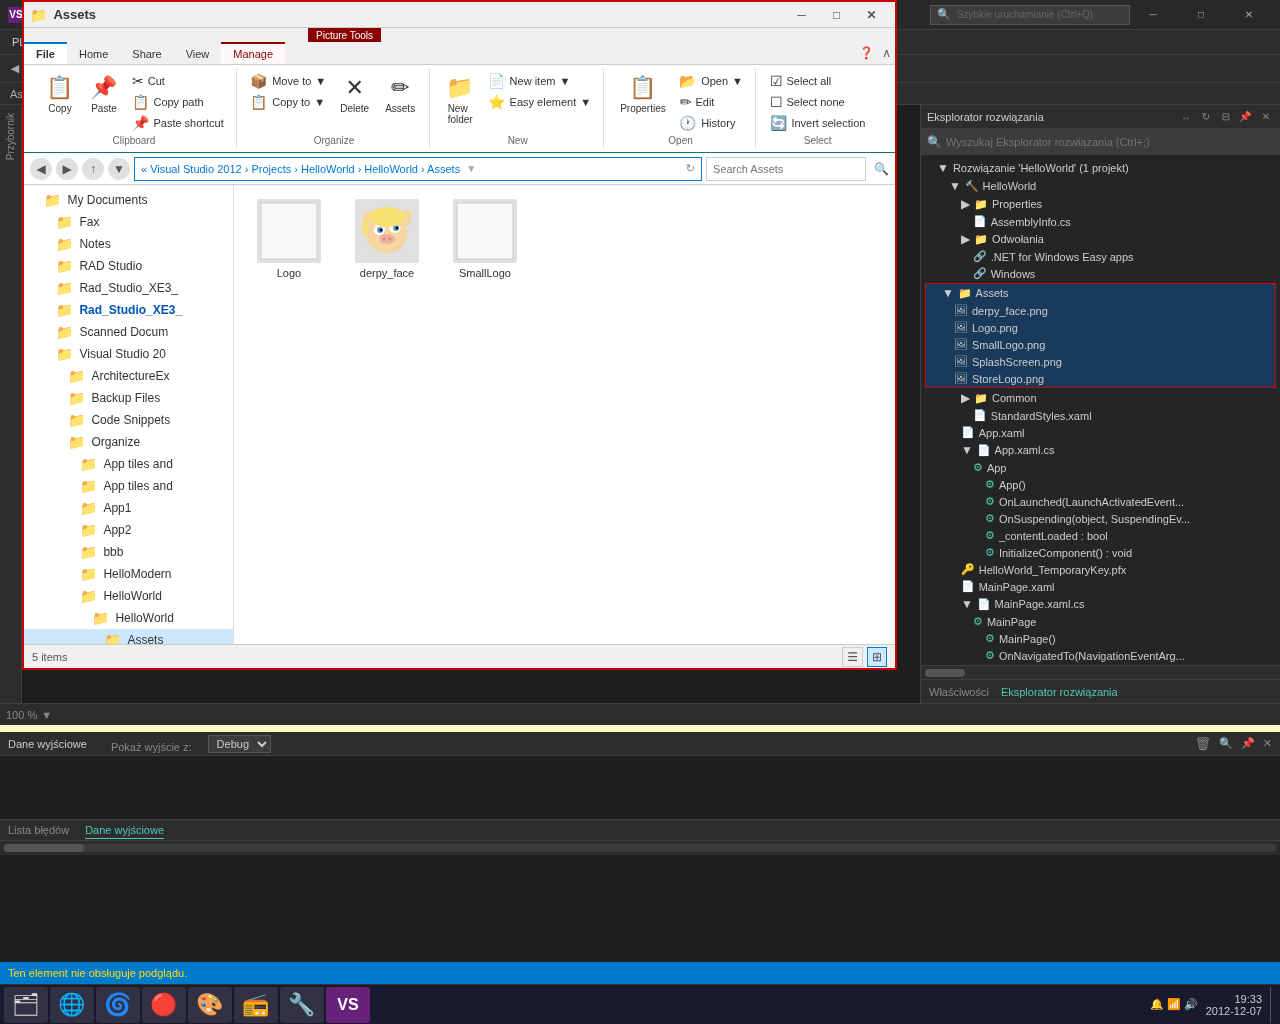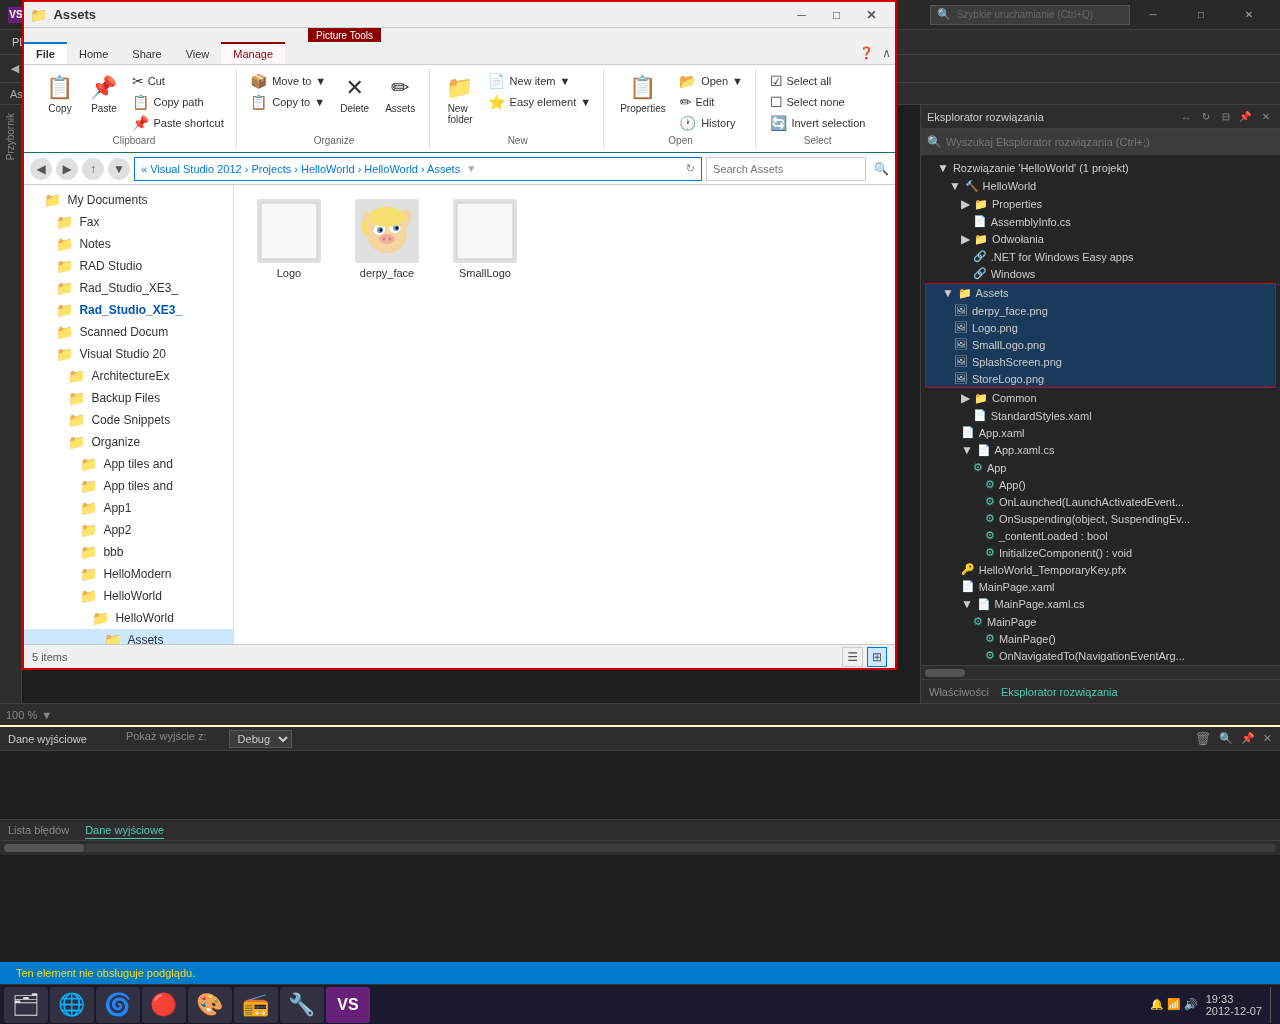--- a/index.html
+++ b/index.html
@@ -241,21 +241,21 @@
     #status-bar {
       height: 22px;
       background: #007acc;
       display: flex;
       align-items: center;
       padding: 0 8px;
       font-size: 11px;
       color: #fff;
       justify-content: space-between;
     }
-    #status-bar .status-left { display: flex; gap: 12px; align-items: center; margin-left: 8px; }
+    #status-bar .status-left { display: flex; gap: 12px; align-items: center; }
     #status-bar .status-right { display: flex; gap: 12px; align-items: center; }
 
     
     #taskbar {
       height: 40px;
       background: #1a1a2e;
       display: flex;
       align-items: center;
       padding: 0 4px;
       gap: 2px;
@@ -790,24 +790,24 @@
       <span class="se-bottom-item active">Eksplorator rozwiązania</span>
     </div>
   </div>
 </div>
 
 <div class="zoom-bar">
   <span>100 %</span>
   <span>▼</span>
 </div>
 
-<div id="bottom-area" style="height:130px;background:#eab308;border-top:2px solid #fef9c3;display:flex;flex-direction:column;">
+<div id="bottom-area" style="height:130px;background:#eab308;border-top:7px solid #fef9c3;display:flex;flex-direction:column;">
   <div id="output-header" style="height:24px;background:#2d2d2d;border-bottom:1px solid #3f3f3f;display:flex;align-items:center;padding:0 8px;gap:8px;font-size:11px;">
     <span style="color:#ccc">Dane wyjściowe</span>
-    <div style="flex:1;display:flex;align-items:flex-start;gap:22px;margin-left:31px;">
+    <div style="flex:1;display:flex;align-items:flex-end;gap:16px;margin-left:16px;">
       <span style="color:#888">Pokaż wyjście z:</span>
       <select style="background:#3c3c3c;border:1px solid #555;color:#ccc;font-size:11px;height:18px;padding:0 4px;">
         <option>Debug</option>
       </select>
     </div>
     <span style="cursor:pointer;color:#888;font-size:13px">🗑</span>
     <span style="cursor:pointer;color:#888">🔍</span>
     <span style="cursor:pointer;color:#888">📌</span>
     <span style="cursor:pointer;color:#888">✕</span>
   </div>
@@ -834,21 +834,21 @@
   <div class="taskbar-btn" style="font-size:22px;">🗂</div>
   <div class="taskbar-btn" style="font-size:22px;">🌐</div>
   <div class="taskbar-btn" style="font-size:22px;">🌀</div>
   <div class="taskbar-btn" style="font-size:22px;">🔴</div>
   <div class="taskbar-btn" style="font-size:22px;">🎨</div>
   <div class="taskbar-btn" style="font-size:22px;">📻</div>
   <div class="taskbar-btn" style="font-size:22px;">🔧</div>
   <div class="taskbar-btn" style="background:#68217a;font-size:16px;color:#fff;font-weight:bold;">VS</div>
   <div id="taskbar-right" style="margin-left:auto;display:flex;align-items:center;gap:8px;color:#ccc;font-size:11px;">
     <span>🔔 📶 🔊</span>
-    <div style="text-align:left;">
+    <div style="text-align:right;">
       <div>19:33</div>
       <div>2012-12-07</div>
     </div>
     <span style="width:6px;height:36px;border-left:1px solid #555;cursor:pointer;"></span>
   </div>
 </div>
 
 <div id="file-explorer">
 
   <div style="position:relative;">

